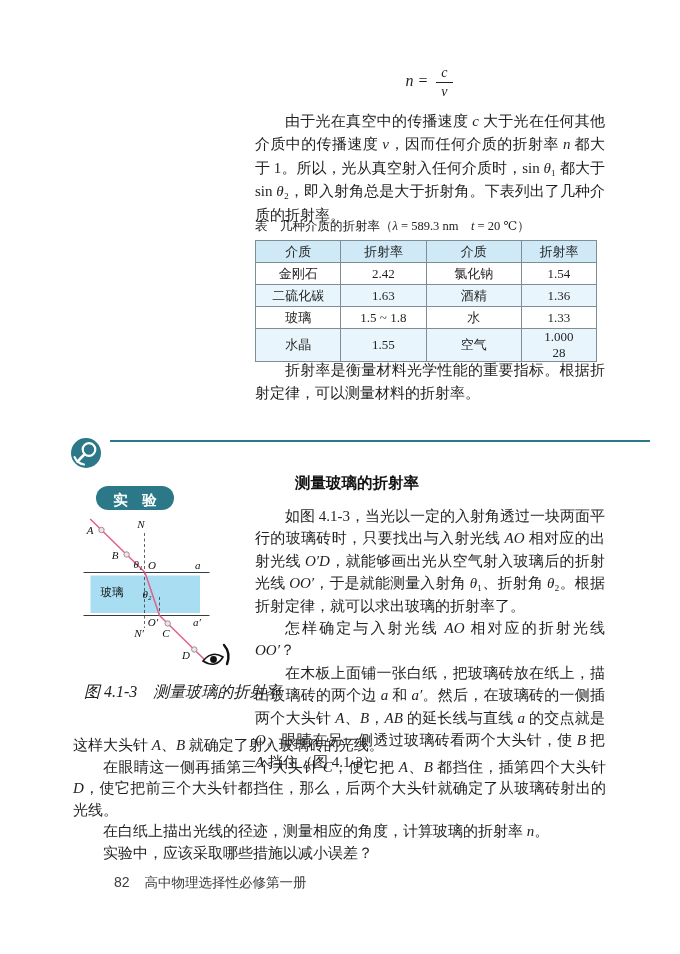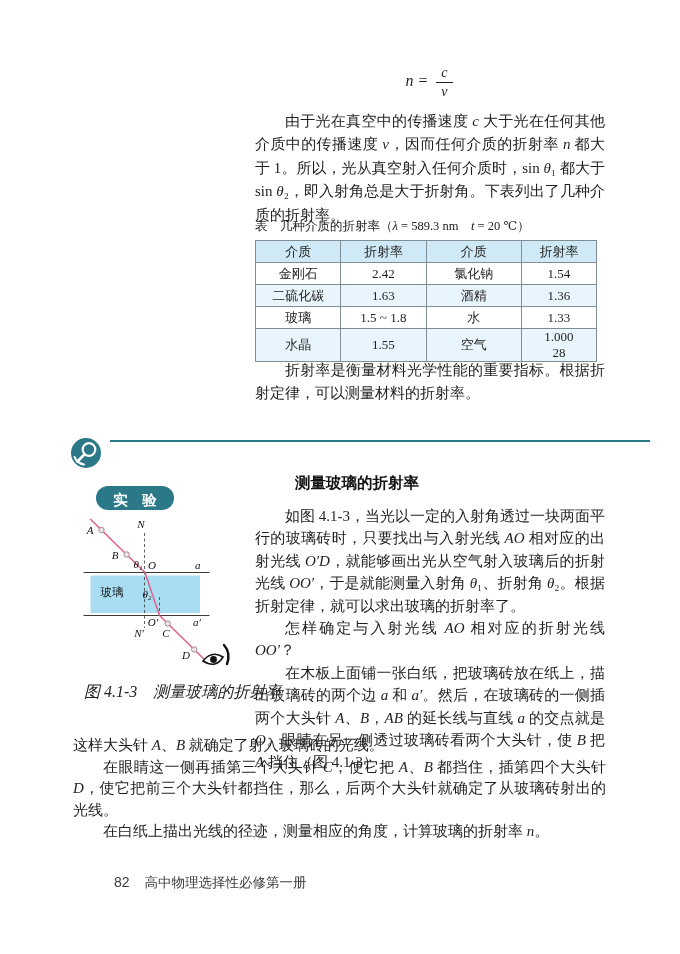--- a/index.html
+++ b/index.html
@@ -138,20 +138,21 @@
 
   <div id="exp-col-text" class="abs">
       <p class="para indent"><span>如图 4.1-3，当光以一定的入射角透过一块两面平行的玻璃砖时，只要找出与入射光线 </span><i>AO</i><span> 相对应的出射光线 </span><i>O′D</i><span>，就能够画出光从空气射入玻璃后的折射光线 </span><i>OO′</i><span>，于是就能测量入射角 </span><i>θ</i><span>₁、折射角 </span><i>θ</i><span>₂。根据折射定律，就可以求出玻璃的折射率了。</span></p>
       <p class="para indent"><span>怎样确定与入射光线 </span><i>AO</i><span> 相对应的折射光线 </span><i>OO′</i><span>？</span></p>
       <p class="para indent"><span>在木板上面铺一张白纸，把玻璃砖放在纸上，描出玻璃砖的两个边 </span><i>a</i><span> 和 </span><i>a′</i><span>。然后，在玻璃砖的一侧插两个大头针 </span><i>A</i><span>、</span><i>B</i><span>，</span><i>AB</i><span> 的延长线与直线 </span><i>a</i><span> 的交点就是 </span><i>O</i><span>。眼睛在另一侧透过玻璃砖看两个大头针，使 </span><i>B</i><span> 把 </span><i>A</i><span> 挡住（图 4.1-3），</span></p>
     </div>
   <div id="exp-full-text" class="abs">
       <p class="para"><span>这样大头针 </span><i>A</i><span>、</span><i>B</i><span> 就确定了射入玻璃砖的光线。</span></p>
       <p class="para indent"><span>在眼睛这一侧再插第三个大头针 </span><i>C</i><span>，使它把 </span><i>A</i><span>、</span><i>B</i><span> 都挡住，插第四个大头针 </span><i>D</i><span>，使它把前三个大头针都挡住，那么，后两个大头针就确定了从玻璃砖射出的光线。</span></p>
       <p class="para indent"><span>在白纸上描出光线的径迹，测量相应的角度，计算玻璃的折射率 </span><i>n</i><span>。</span></p>
+      <p class="para indent"><span>实验中，应该采取哪些措施以减小误差？</span></p>
     </div>
 
   <svg id="figure-svg" class="abs" width="156" height="168" viewBox="78 512 156 168">
 
     <rect x="90.5" y="575.5" width="109.5" height="37.5" fill="#a8ddf2"></rect>
 
     <line x1="83.5" y1="572.5" x2="209.5" y2="572.5" stroke="#3a3a3a" stroke-width="1"></line>
     <line x1="83.5" y1="615.5" x2="209.5" y2="615.5" stroke="#3a3a3a" stroke-width="1"></line>
 
     <line x1="144.5" y1="533" x2="144.5" y2="628" stroke="#3a3a3a" stroke-width="0.8" stroke-dasharray="3,2.5"></line>

